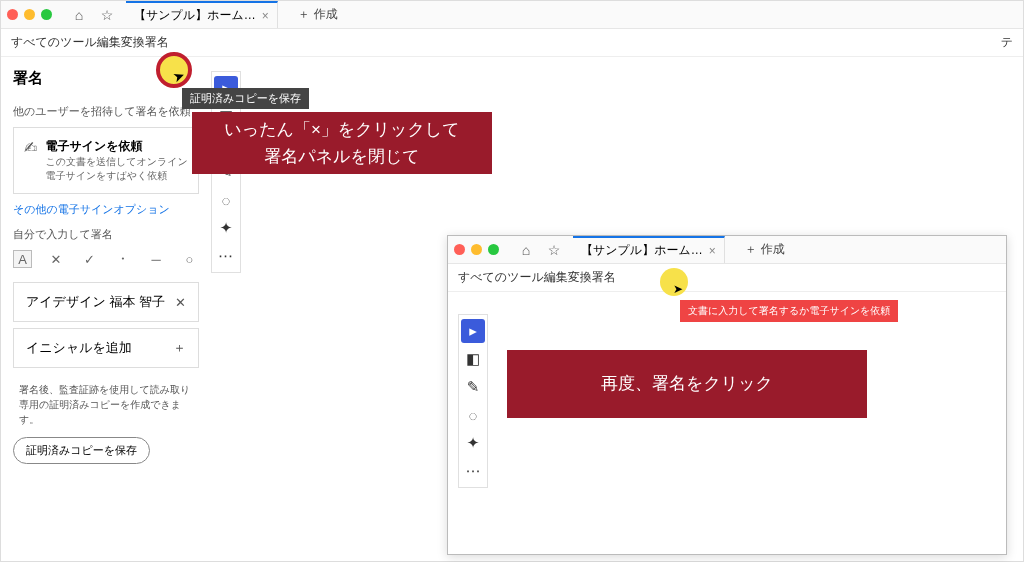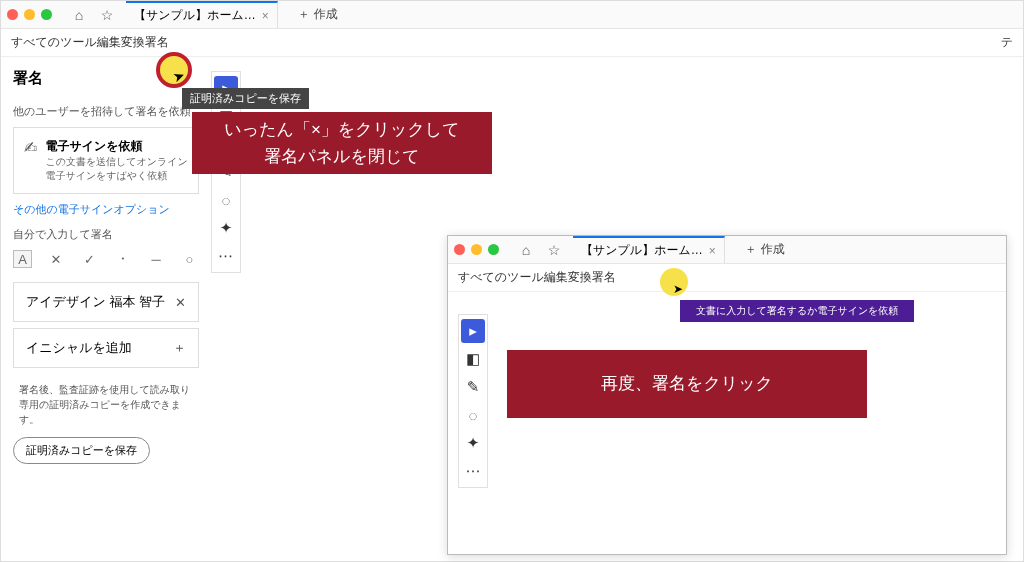--- a/index.html
+++ b/index.html
@@ -55,21 +55,21 @@
 
   
   .docbody { position:absolute; left:240px; top:58px; right:0; bottom:0; padding:8px 18px; overflow:hidden;}
   .blurtext { color:#cfcfcf; font-size:11px; line-height:1.9; white-space:pre; filter:blur(0.3px); }
 
   
   .win-inset { position:absolute; left:447px; top:235px; width:560px; height:320px; background:#fff; border:1px solid #bbb; box-shadow:0 2px 10px rgba(0,0,0,.15); z-index:4;}
   .win-inset .titlebar, .win-inset .menubar { font-size:12px; }
   .hi2 { position:absolute; left:660px; top:268px; width:28px; height:28px; border-radius:50%; background:#f7e14a; z-index:5;}
   .cursor2 { position:absolute; left:673px; top:282px; font-size:12px; color:#000; z-index:6;}
-  .tooltip2 { position:absolute; left:680px; top:300px; background:#4c1d95; color:#fff; font-size:10px; padding:4px 16px; z-index:6; line-height:1.4;}
+  .tooltip2 { position:absolute; left:680px; top:300px; background:#ef4444; color:#fff; font-size:10px; padding:4px 8px; z-index:6; line-height:1.4;}
   .toolstrip2 { position:absolute; left:458px; top:314px; width:30px; background:#fff; border:1px solid #e0e0e0; padding:4px 0; display:flex; flex-direction:column; align-items:center; gap:4px; z-index:5;}
   .toolstrip2 .tb { width:24px;height:24px; display:flex;align-items:center;justify-content:center;font-size:15px;color:#333;}
   .toolstrip2 .tb.sel{ background:#3b5bdb; color:#fff; border-radius:3px;}
 
   .blurright { position:absolute; right:4px; top:290px; width:80px; color:#cfcfcf; font-size:10px; line-height:2.2; filter:blur(0.4px); z-index:3;}
 </style>
 </head>
 <body>
 
 <div class="win-main">

